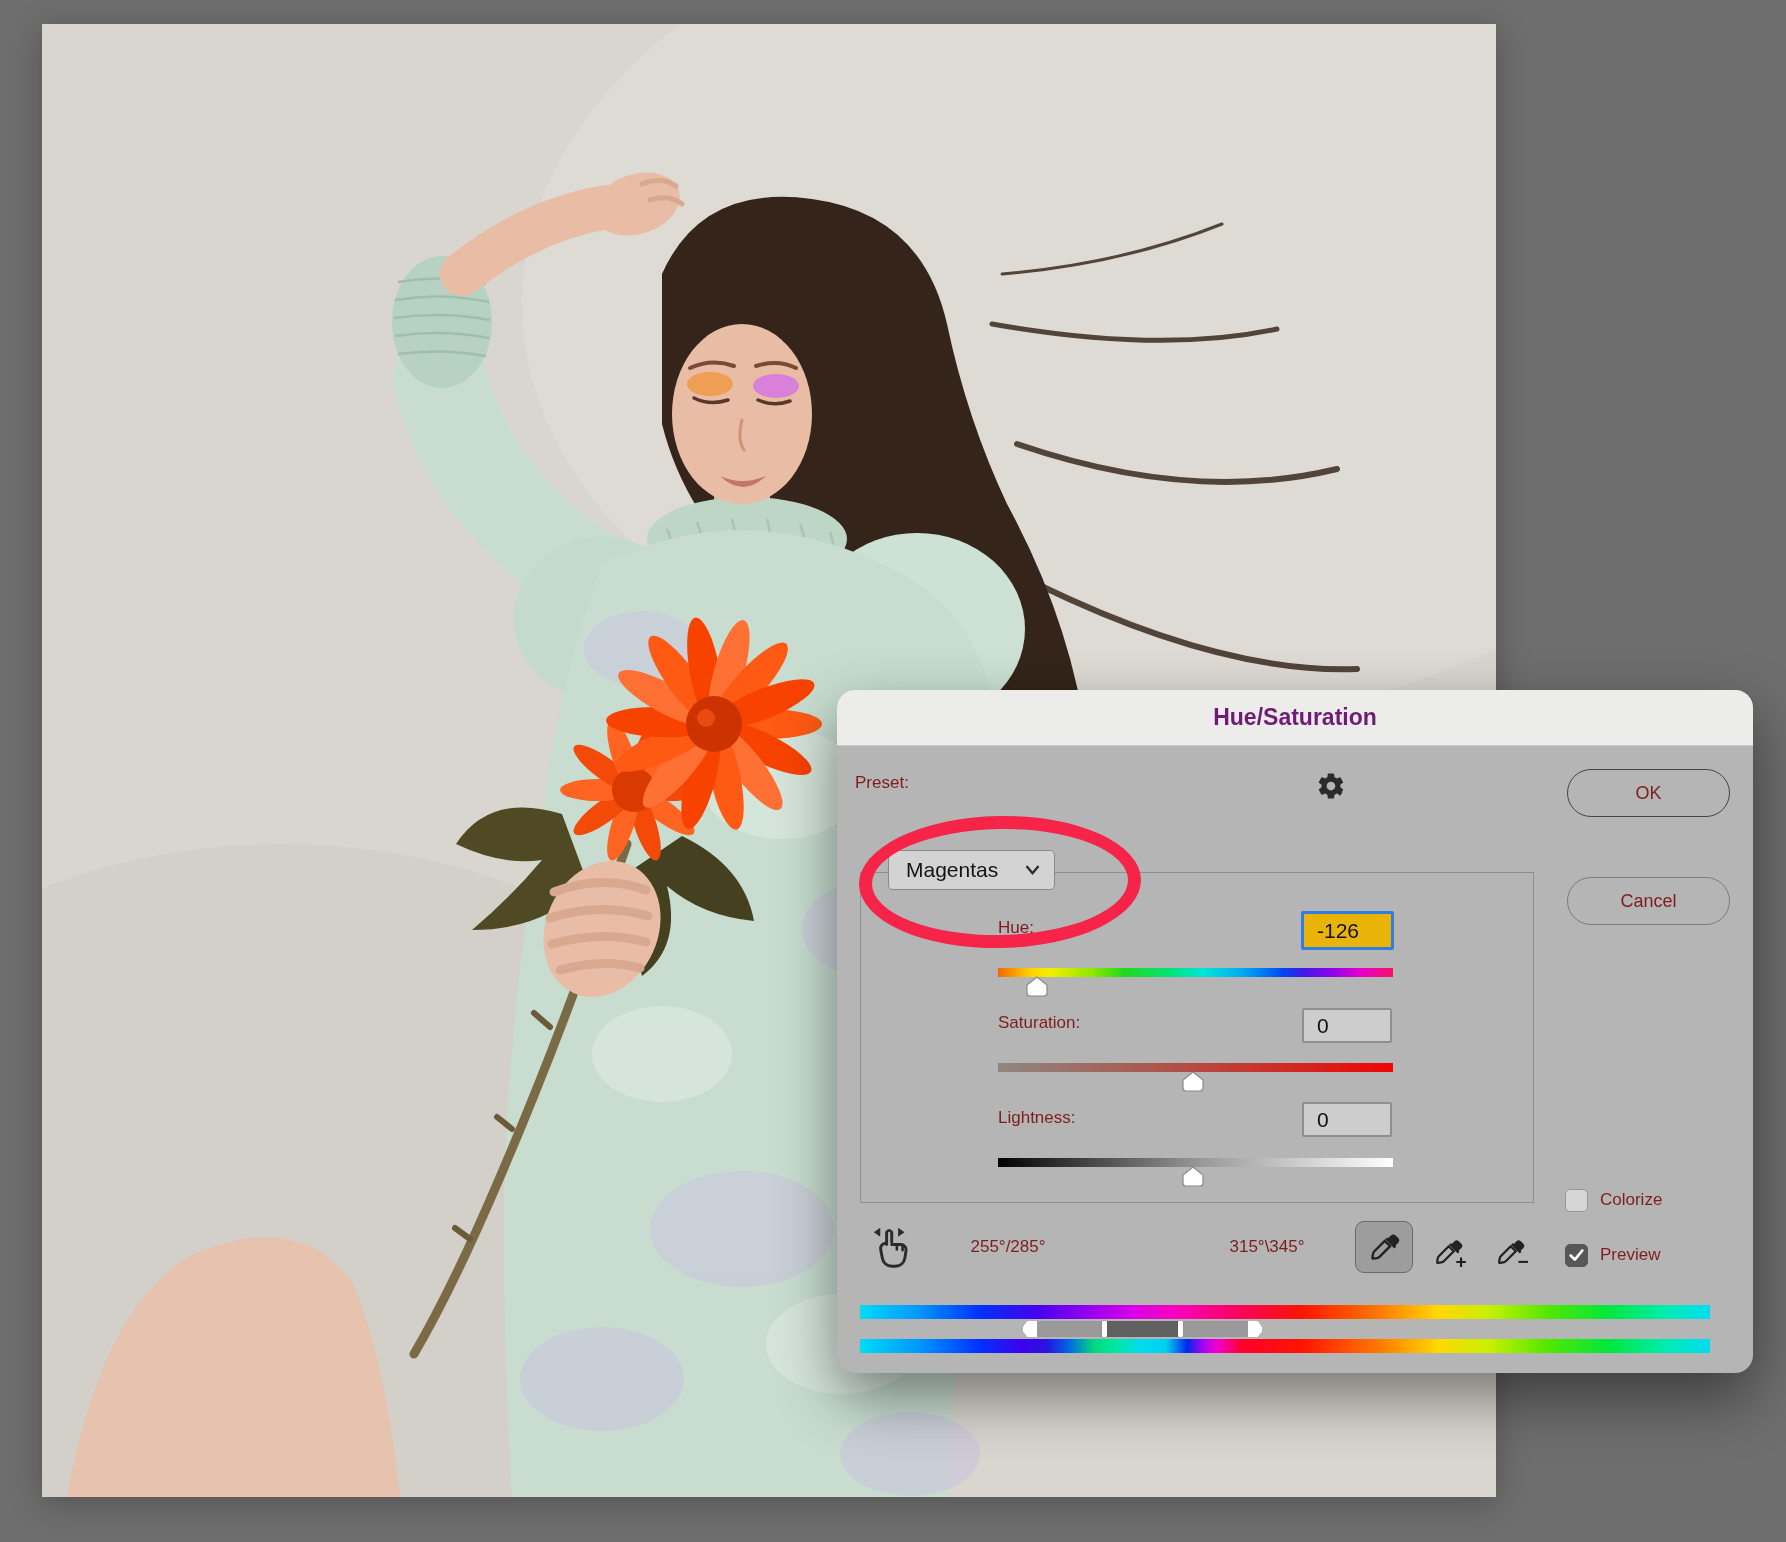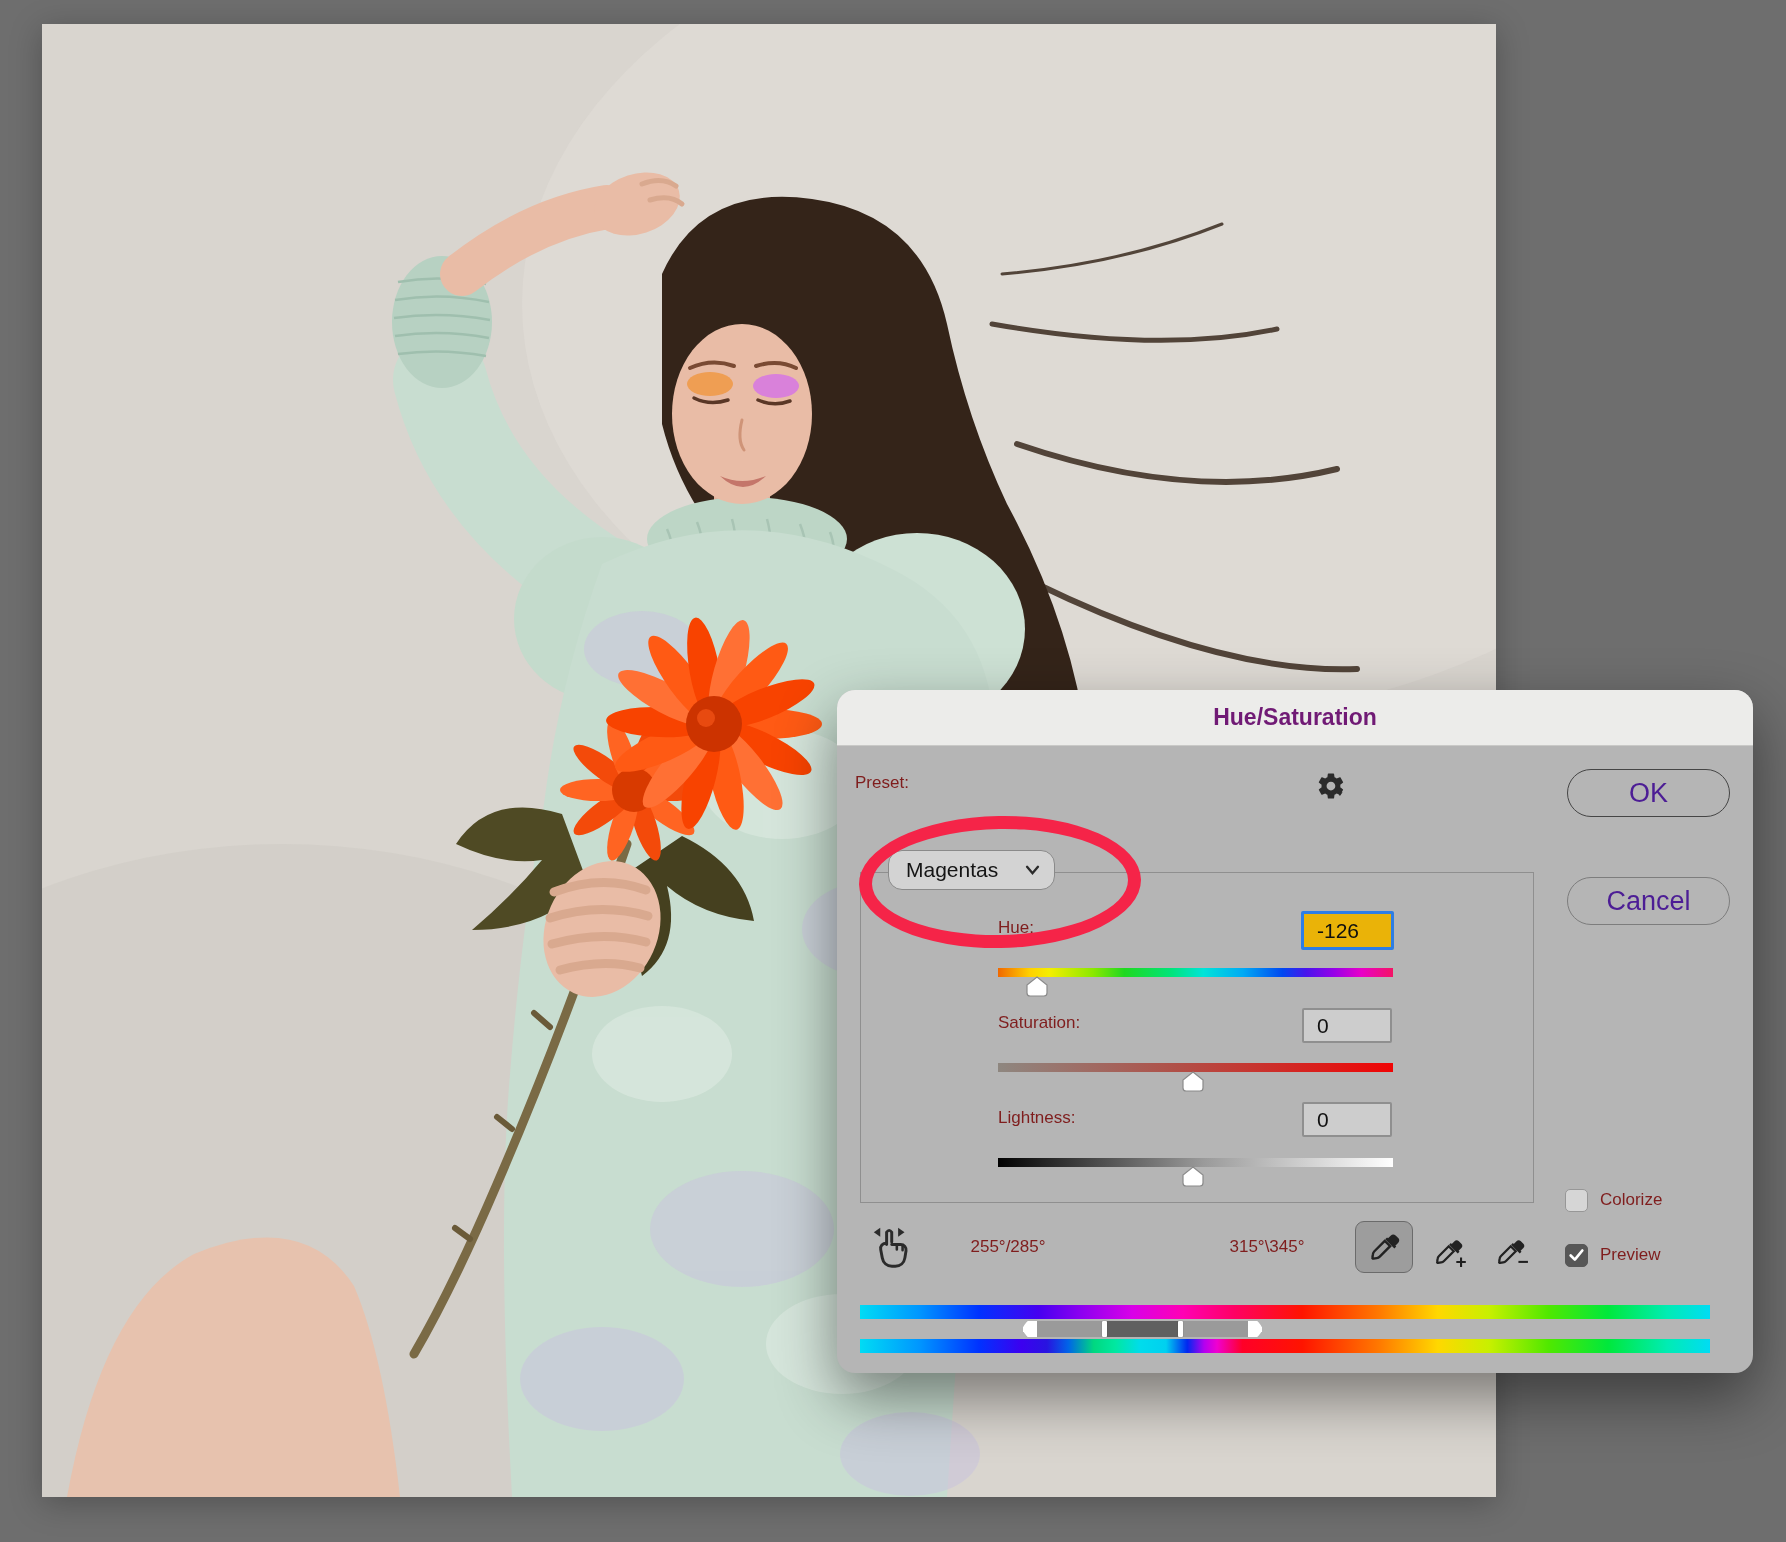--- a/index.html
+++ b/index.html
@@ -34,21 +34,21 @@
   .lbl{font-size:17px;color:#7f1d1d;white-space:nowrap;}
   .select{
     background:linear-gradient(#d9d9d9,#c7c7c7);
     border:1px solid #8a8a8a;border-radius:7px;
     display:flex;align-items:center;font-size:21px;color:#141414;
     padding:0 14px 0 17px;box-sizing:border-box;justify-content:space-between;
   }
   .pillbtn{
     border-radius:25px;background:transparent;
     display:flex;align-items:center;justify-content:center;
-    font-size:27px;color:#4c1d95;box-sizing:border-box;
+    font-size:18px;color:#7f1d1d;box-sizing:border-box;
   }
   .numfield{
     background:#cdcdcd;border:2px solid #8f8f8f;border-radius:2px;
     font-size:21px;color:#101010;display:flex;align-items:center;
     padding-left:13px;box-sizing:border-box;
   }
   .numfield.focused{
     border:3px solid #2e7ee4;background:#eab308;
   }
   .groupbox{border:1px solid #8f8f8f;}
@@ -209,21 +209,21 @@
 
   <div class="abs pillbtn" style="left:730px;top:79px;width:163px;height:48px;border:1.5px solid #454545;">
     <span>OK</span>
   </div>
   <div class="abs pillbtn" style="left:730px;top:148px;width:163px;height:48px;border:1.5px solid #7d7d7d;margin-top:39px;">
     <span>Cancel</span>
   </div>
 
   <div class="abs groupbox" style="left:23px;top:182px;width:672px;height:329px;"></div>
 
-  <div class="abs select" style="left:51px;top:160px;width:167px;height:40px;border-radius:14px;background:#d3d3d3;">
+  <div class="abs select" style="left:51px;top:160px;width:167px;height:40px;border-radius:5px;background:#d3d3d3;">
     <span>Magentas</span>
     <svg width="15" height="10" viewBox="0 0 16 11">
         <polyline points="2,2 8,9 14,2" fill="none" stroke="#2b2b2b" stroke-width="2.6" stroke-linecap="round"></polyline>
       </svg>
   </div>
 
   <div id="red-circle" class="abs"></div>
 
   <span class="abs lbl" style="left:161px;top:228px;">Hue:</span>
   <div class="abs numfield focused" style="left:464px;top:221px;width:93px;height:39px;">

